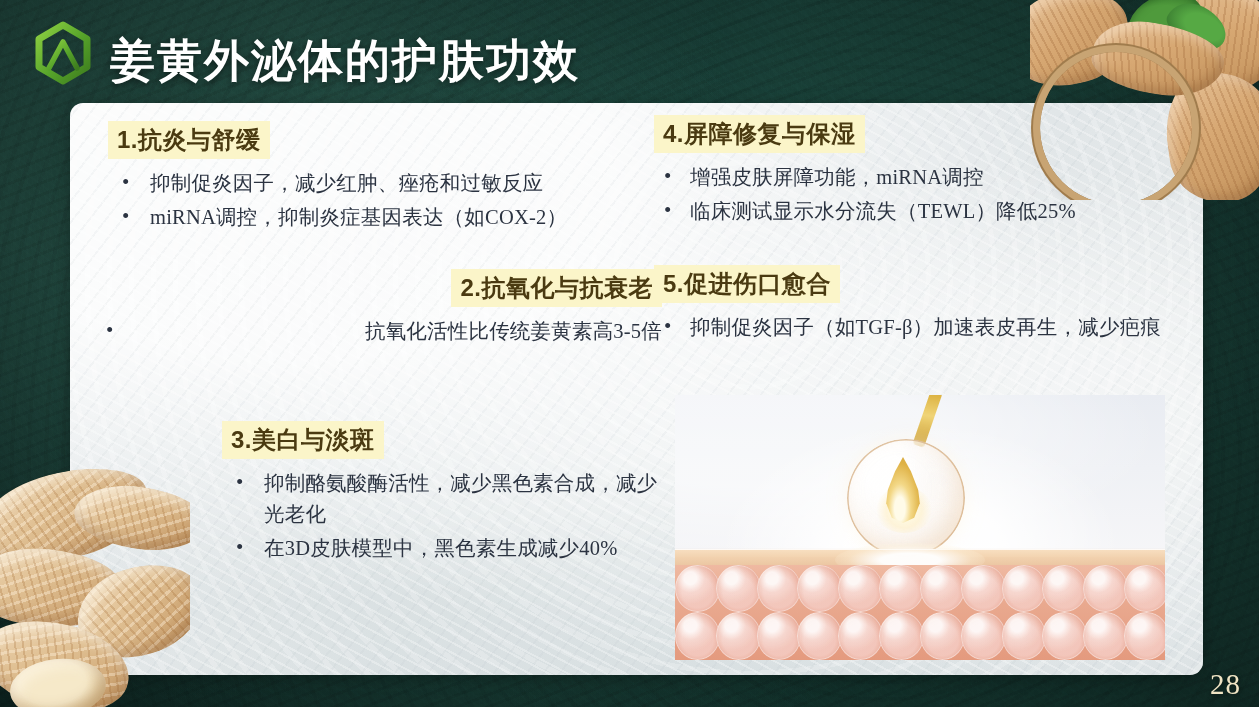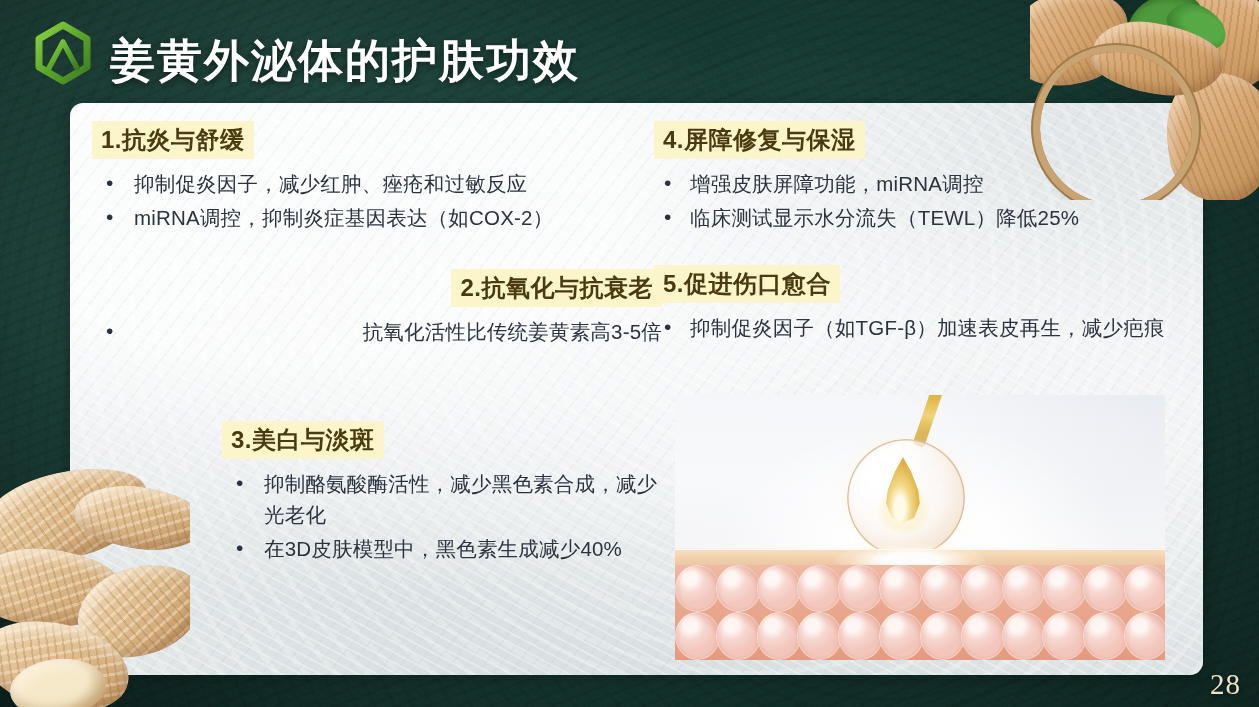--- a/index.html
+++ b/index.html
@@ -96,35 +96,36 @@
   }
   .bullets { margin-top:9px; list-style:none; }
   .bullets li {
     position:relative;
     color:#2b3341;
     font-size:20.5px;
     line-height:31px;
     padding-left:42px;
     margin-bottom:3px;
     letter-spacing:.2px;
+    font-family:Liberation Serif, serif;
   }
   .bullets li::before {
     content:"•";
     position:absolute; left:14px; top:-1px;
     font-size:21px; color:#2b3341; line-height:31px;
   }
 
   
-  #section-1 { left:0;   top:18px;  width:560px; }
+  #section-1 { left:16px;   top:18px;  width:560px; }
   #section-2 { left:0;   top:166px; width:570px;text-align:right; }
   #section-3 { left:130px; top:318px; width:450px; }
   #section-3 .bullets li { padding-left:42px; }
 
   
-  #section-4 { left:0; top:18px;  width:530px; }
+  #section-4 { left:0; top:12px;  width:530px; }
   #section-5 { left:0; top:162px; width:520px; }
   #section-4 .bullets li, #section-5 .bullets li { padding-left:36px; }
   #section-4 .bullets li::before, #section-5 .bullets li::before { left:10px; }
 
   
   #serum-skin-figure {
     position:absolute; left:605px; top:292px;
     width:490px; height:265px;
     overflow:hidden;
     background:linear-gradient(180deg,#eef0f5 0%,#f2f3f7 35%,#f7f6f8 55%, #f6eee9 62%, #f3ded4 100%);

